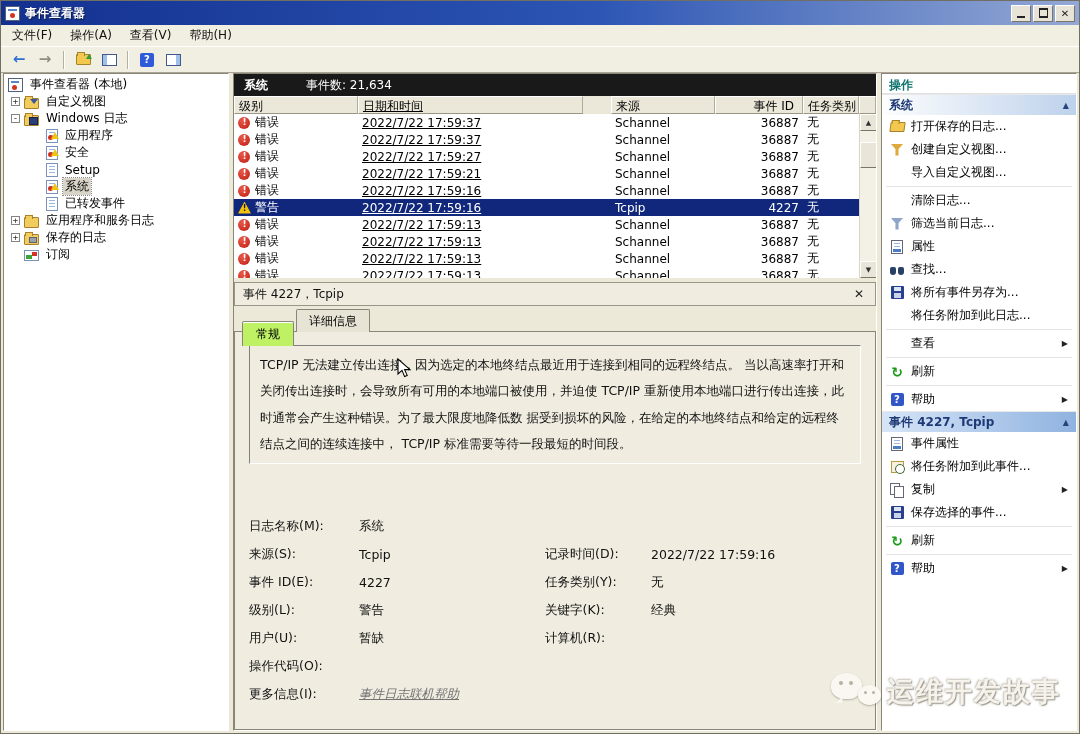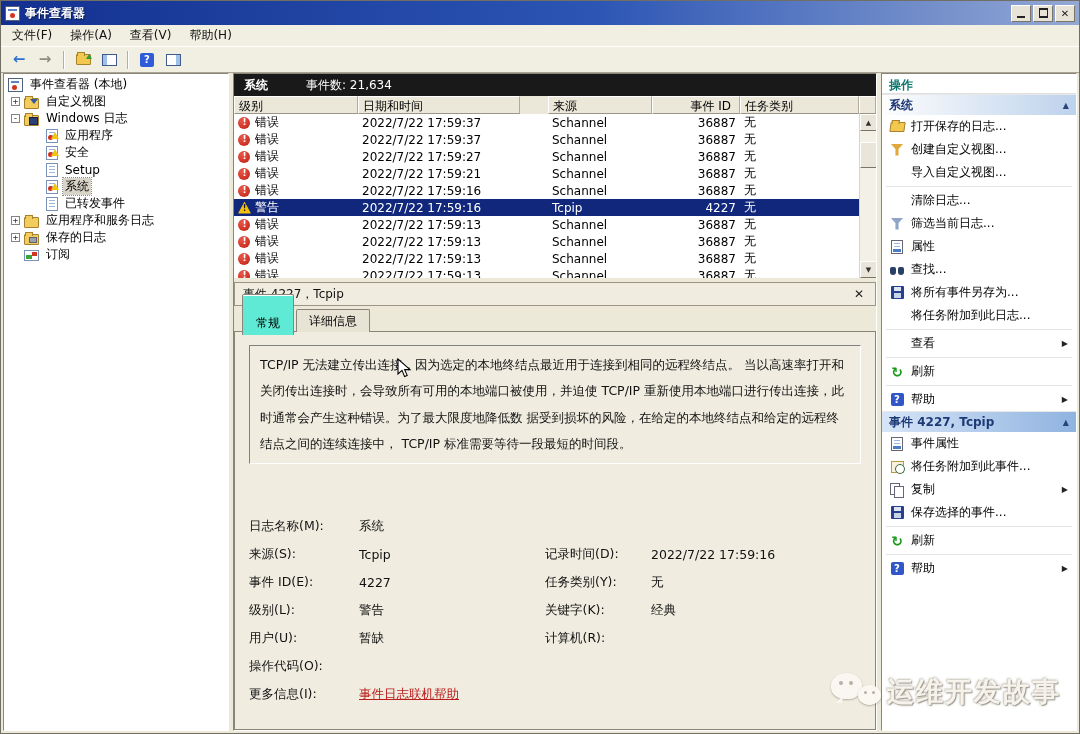--- a/index.html
+++ b/index.html
@@ -67,21 +67,21 @@
   .ic-sub { background:#fff; border:1px solid #7a92b8; margin-top:2px; height:11px; }
   .ic-sub::before { content:""; position:absolute; left:1px; bottom:1px; width:6px; height:4px; background:#3aa53a; }
   .ic-sub::after { content:""; position:absolute; right:1px; top:1px; width:5px; height:4px; background:#d23424; }
 
   
   .log-header { height:22px; background:#191919; color:#fff; display:flex; align-items:center; padding:0 10px; font-size:12px; flex:0 0 auto; }
   .log-name { font-weight:bold; margin-right:38px; }
   .listview { flex:0 0 auto; background:#fff; position:relative; }
   .lv-header { display:flex; height:18px; background:#ebe8da; font-size:12px; }
   .lv-h { border-top:1px solid #fff; border-left:1px solid #fff; border-right:1px solid #b0ab9d; border-bottom:1px solid #9a9588; padding:1px 4px; white-space:nowrap; overflow:hidden; }
-  .col-level{width:124px;} .col-date{width:162px;} .col-src{width:104px;margin-left:28px;} .col-id{width:88px; text-align:right; padding-right:8px;} .col-cat{flex:1;}
+  .col-level{width:124px;} .col-date{width:225px;text-decoration:underline;} .col-src{width:104px;margin-left:28px;} .col-id{width:88px; text-align:right; padding-right:8px;} .col-cat{flex:1;}
   .lv-body { height:164px; overflow:hidden; position:relative; }
   .lv-row { display:flex; height:17px; align-items:center; font-size:12px; color:#000; white-space:nowrap; }
   .lv-row.selected { background:#10277c; color:#fff; }
   .lv-c { padding:0 4px; overflow:hidden; }
   .lvl-cell { display:flex; align-items:center; gap:4px; }
   .lvlicon { width:13px; height:12px; position:relative; display:inline-flex; flex:0 0 auto; }
   .lvlicon .mark { position:absolute; left:0; right:0; text-align:center; font-weight:bold; }
   .lvlicon.error { }
   .lvlicon.error::before { content:""; position:absolute; left:0; top:0; width:12px; height:12px; border-radius:50%; background:radial-gradient(circle at 35% 30%, #e8584a, #c01e12); }
   .lvlicon.error .mark { color:#fff; font-size:9px; top:0px; }
@@ -92,28 +92,28 @@
   .sb-down { position:absolute; bottom:0; }
   .sb-thumb { position:absolute; top:28px; left:0; width:17px; height:26px; background:#e9e5d8; border:1px solid; border-color:#fff #7a7566 #7a7566 #fff; }
 
   
   .detail { flex:1; display:flex; flex-direction:column; margin-top:4px; background:#ece9d8; min-height:0; }
   .detail-titlebar { height:24px; background:#f0ede0; border:1px solid #9a9588; display:flex; align-items:center; padding:0 8px; font-size:12px; color:#111; flex:0 0 auto; }
   .detail-title { flex:1; }
   .detail-close { font-size:12px; font-weight:bold; color:#222; padding:0 3px; }
   .tabstrip { height:25px; padding:4px 0 0 8px; display:flex; align-items:flex-end; flex:0 0 auto; position:relative; z-index:2; }
   .tab { font-size:12px; padding:3px 12px 2px; border:1px solid #8a857a; border-bottom:none; background:#e7e4d5; margin-right:2px; border-radius:2px 2px 0 0; position:relative; top:1px; }
-  .tab.active { background:#5eead4; padding:20px 13px 3px; top:4px; z-index:3; border-color:#8a857a; box-shadow:inset 0 1px 0 #fff; }
+  .tab.active { background:#bef264; padding:4px 13px 3px; top:15px; z-index:3; border-color:#8a857a; box-shadow:inset 0 1px 0 #fff; }
   .tab-content { flex:1; border:1px solid #8a857a; background:#f0ede0; padding:13px 14px 8px; overflow:hidden; position:relative; z-index:1; }
   .desc-box { border:1px solid; border-color:#808080 #ffffff #ffffff #808080; background:#f0ede0; padding:6px 10px; font-size:12.5px; line-height:2.1; color:#111; min-height:112px; margin-bottom:54px; }
   .fields { display:grid; grid-template-columns:110px 186px 106px 1fr; row-gap:11px; font-size:12.5px; color:#111; align-items:center; }
   .f-label { }
   .f-span3 { grid-column:2 / 5; }
   .redacted { width:122px; height:13px; background:#c9c4b9; border-radius:2px; filter:blur(1.2px); }
-  .evlink { color:#b91c1c; text-decoration:underline; }
+  .evlink { color:#737373; text-decoration:underline;font-style:italic; }
 
   
   .ap-title { height:20px; font-size:12px; font-weight:bold; padding:3px 7px 0; color:#0f766e; border-bottom:1px solid #e0e0e0; flex:0 0 auto; }
   .ap-section-h { height:21px; display:flex; align-items:center; padding:0 7px; font-size:12px; font-weight:bold; color:#1e3a76; background:linear-gradient(to right,#fdfdfd,#bdd2ec); border-top:1px solid #e8e8e8; flex:0 0 auto; }
   .ap-section-h.event { background:linear-gradient(to right,#d7e5f7,#8fb3e0); }
   .ap-collapse { margin-left:auto; font-size:8px; color:#27437e; }
   .ap-item { height:23px; display:flex; align-items:center; padding:0 4px 0 6px; font-size:12px; color:#000; gap:5px; flex:0 0 auto; }
   .ap-ico { width:18px; height:16px; display:flex; align-items:center; justify-content:center; flex:0 0 auto; position:relative; }
   .ap-sub { margin-left:auto; font-size:8px; color:#222; padding-right:4px; }
   .ap-div { height:1px; background:#e4e4e4; margin:2px 4px; flex:0 0 auto; }

